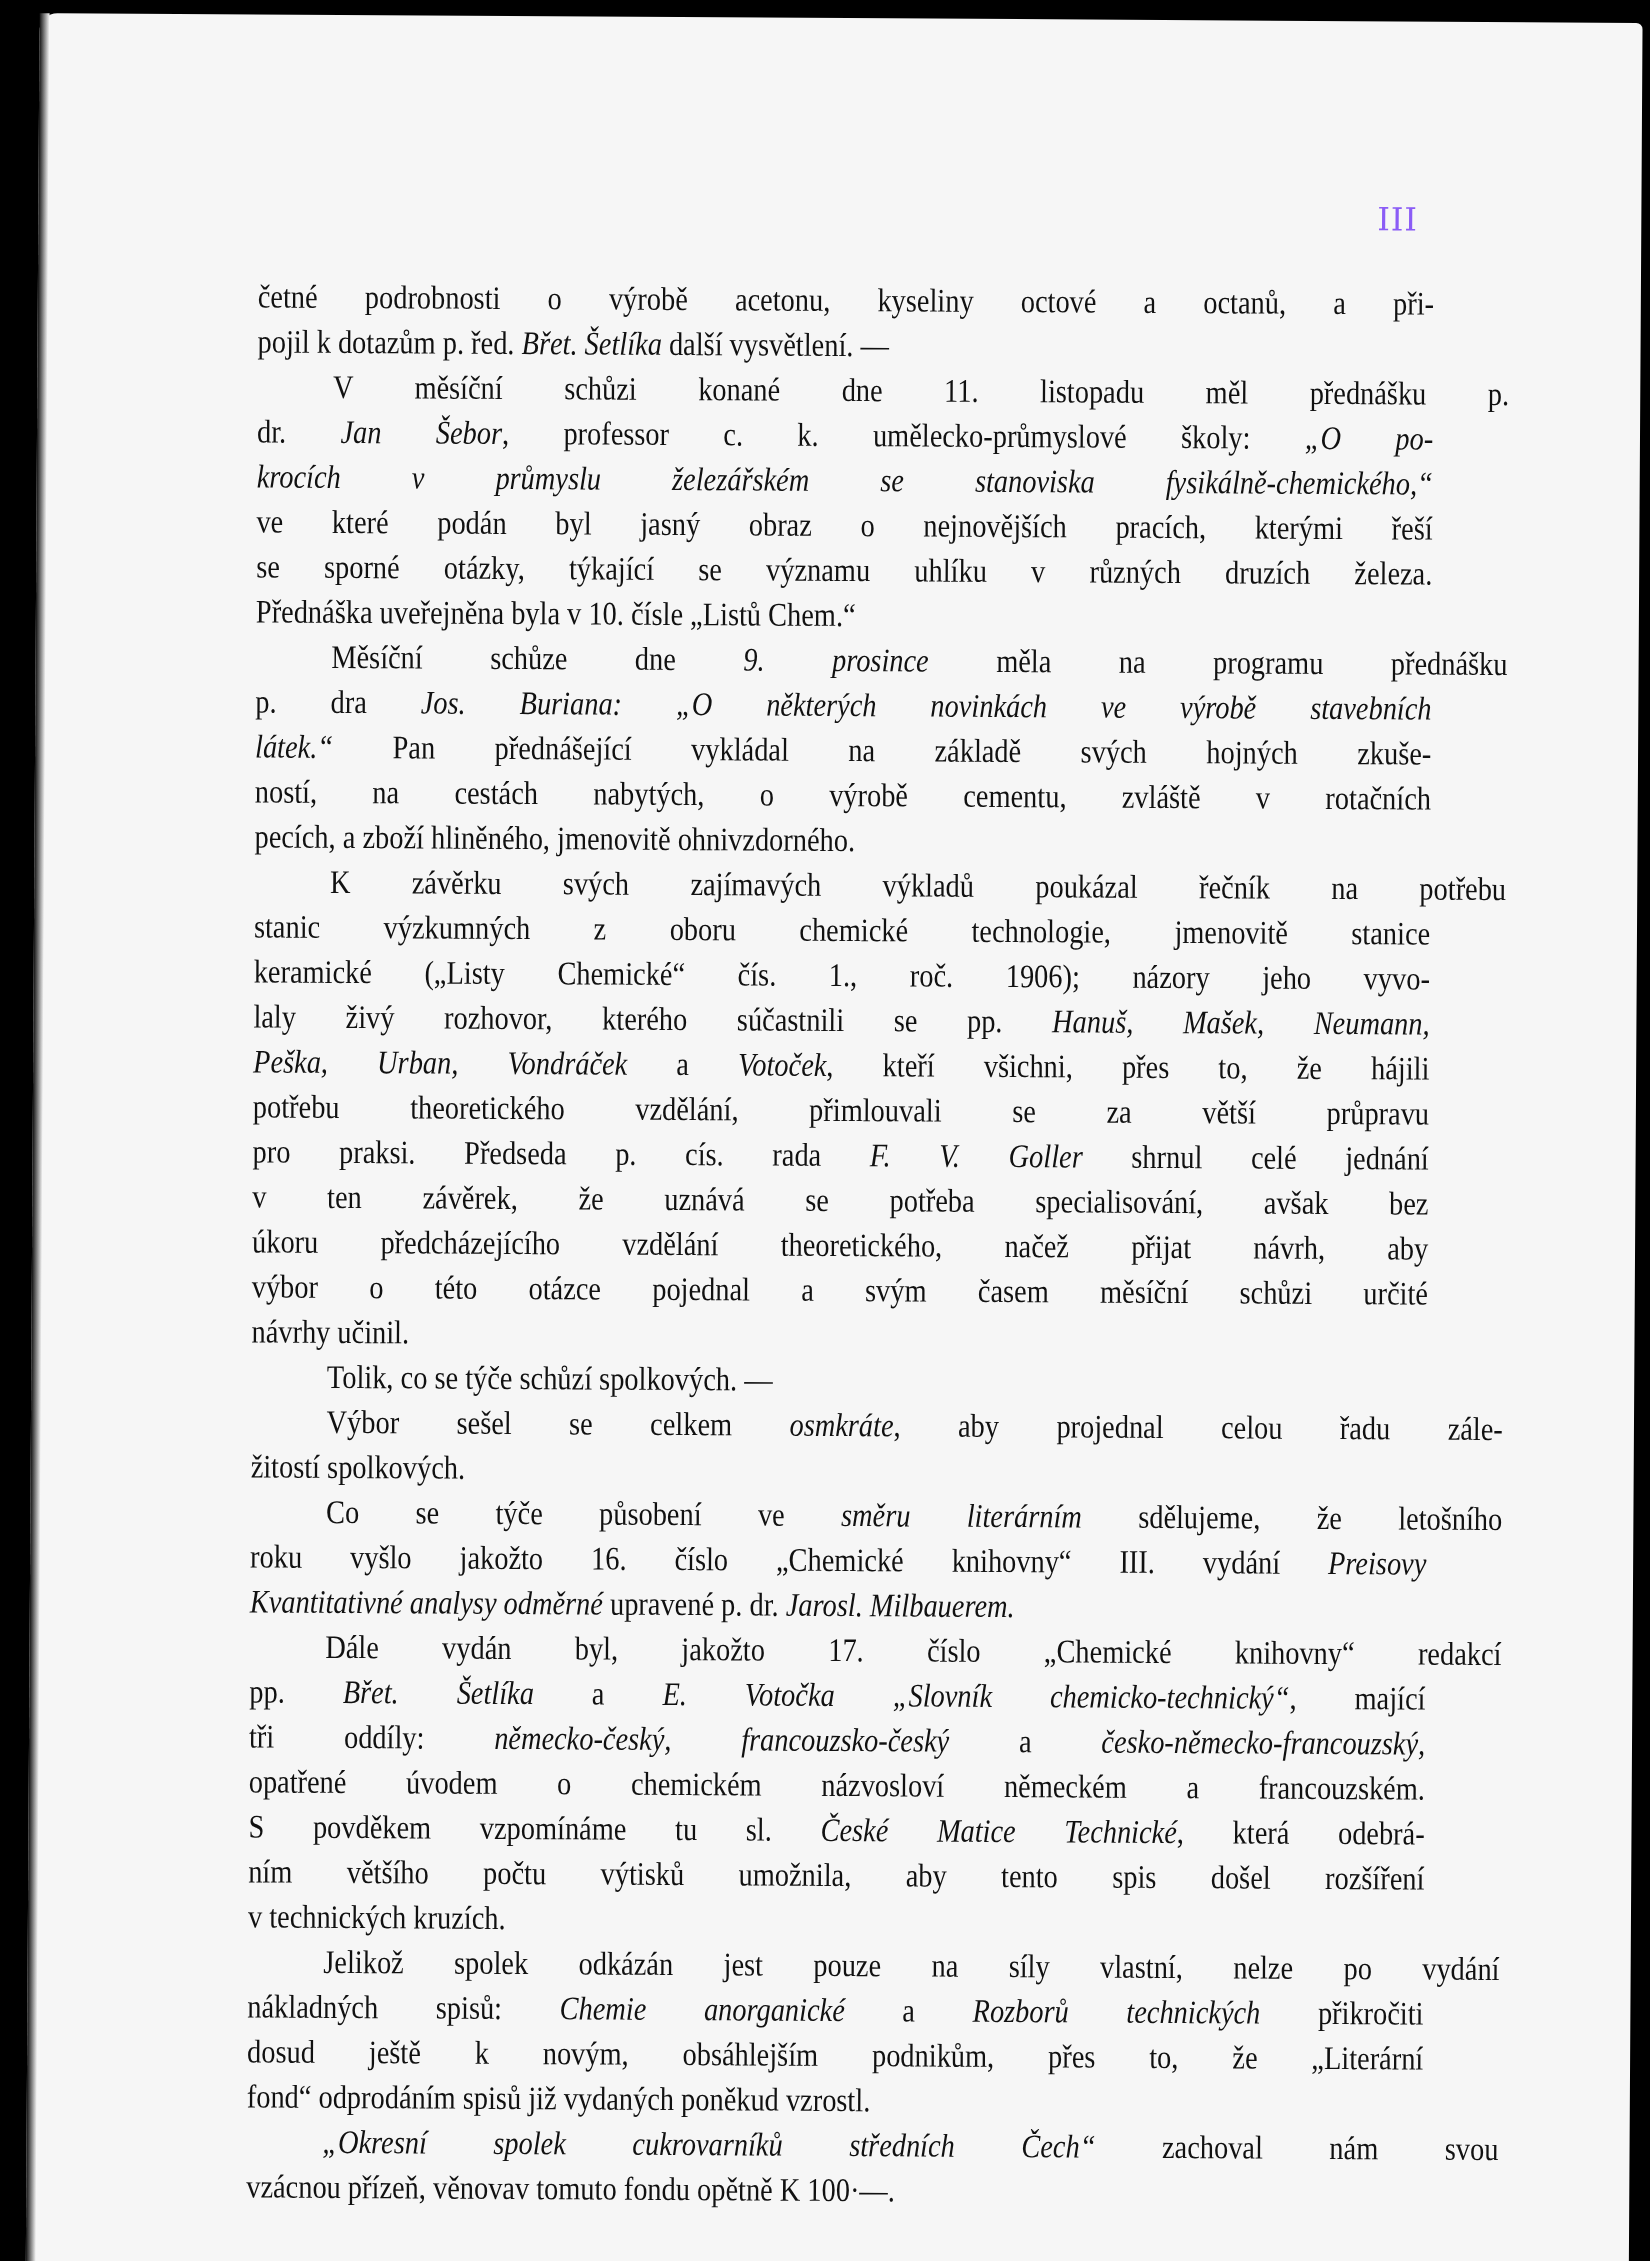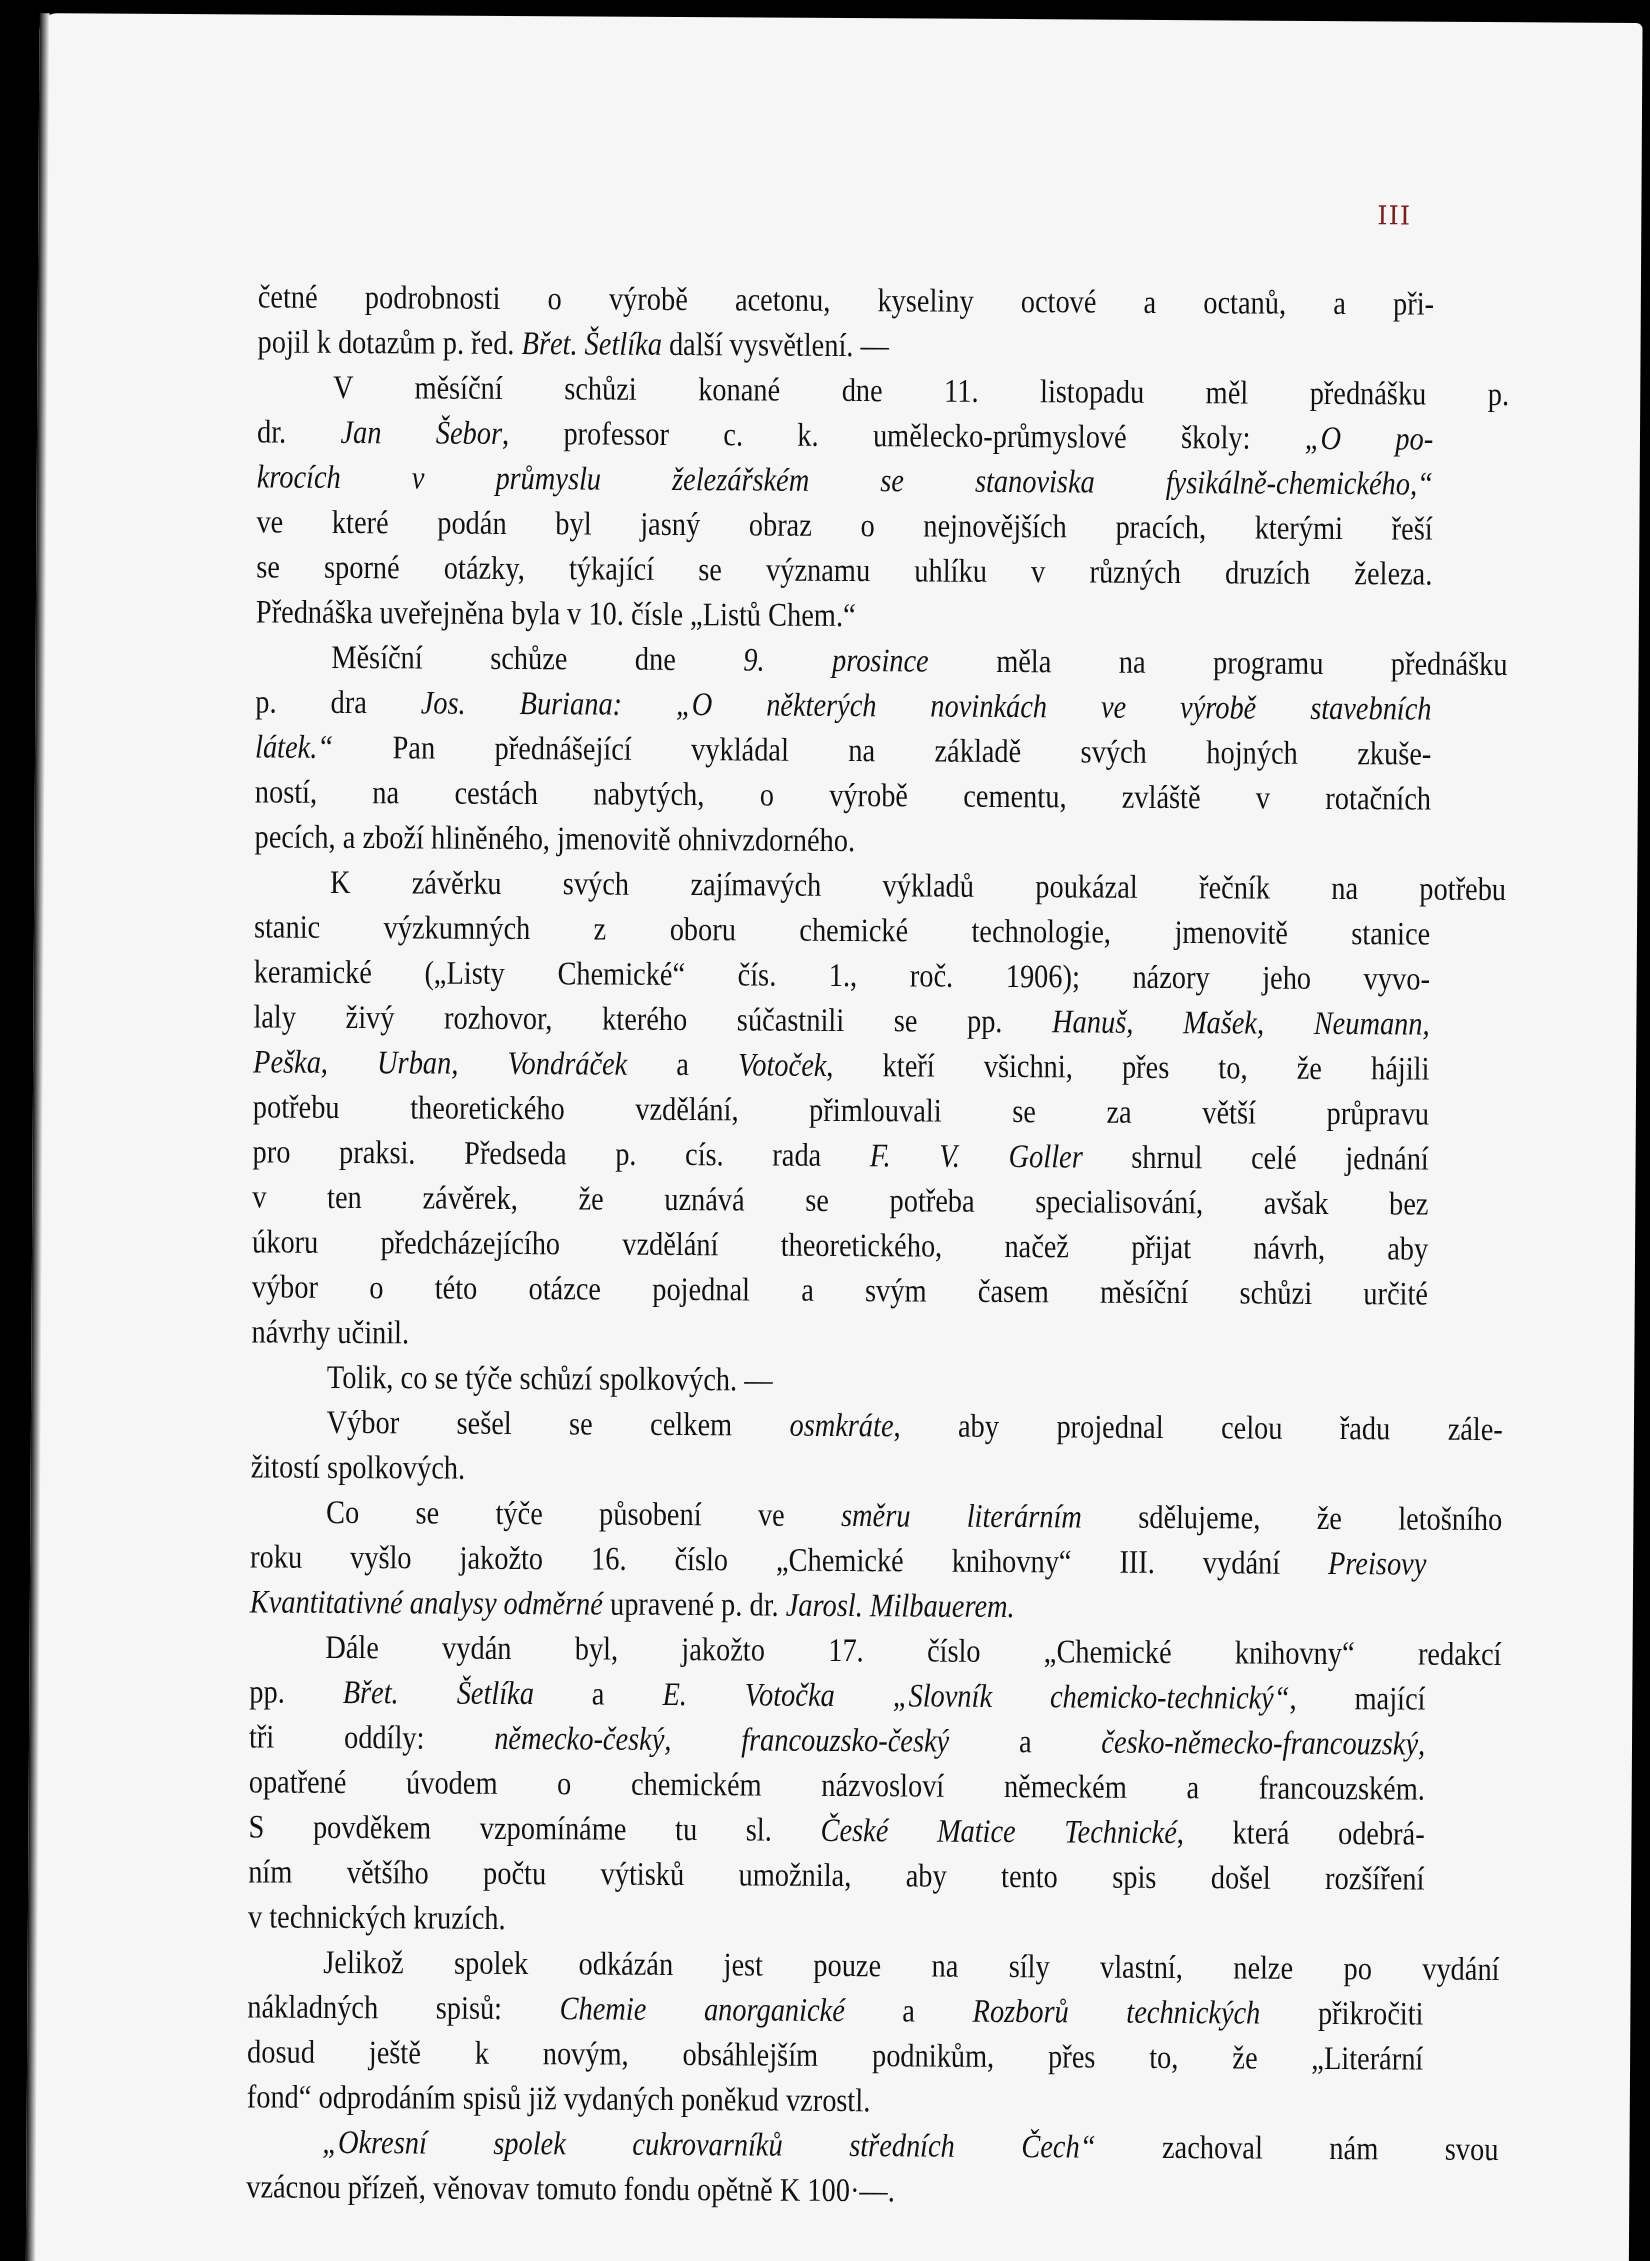--- a/index.html
+++ b/index.html
@@ -30,22 +30,22 @@
     top: 0;
     width: 10px;
     height: 100%;
     background: linear-gradient(to right, #111, #f6f6f6);
   }
   .folio {
     position: absolute;
     left: 1339px;
     top: 179px;
     font-family: "DejaVu Serif", serif;
-    font-size: 26px;
-    color: #7f1d1d;
+    font-size: 32px;
+    color: #8b5cf6;
     letter-spacing: 0.9px;
   }
   .body {
     position: absolute;
     left: 220px;
     top: 260px;
     width: 1176px;
     font-family: "Liberation Serif", "DejaVu Serif", serif;
     font-size: 33px;
     line-height: 45px;

